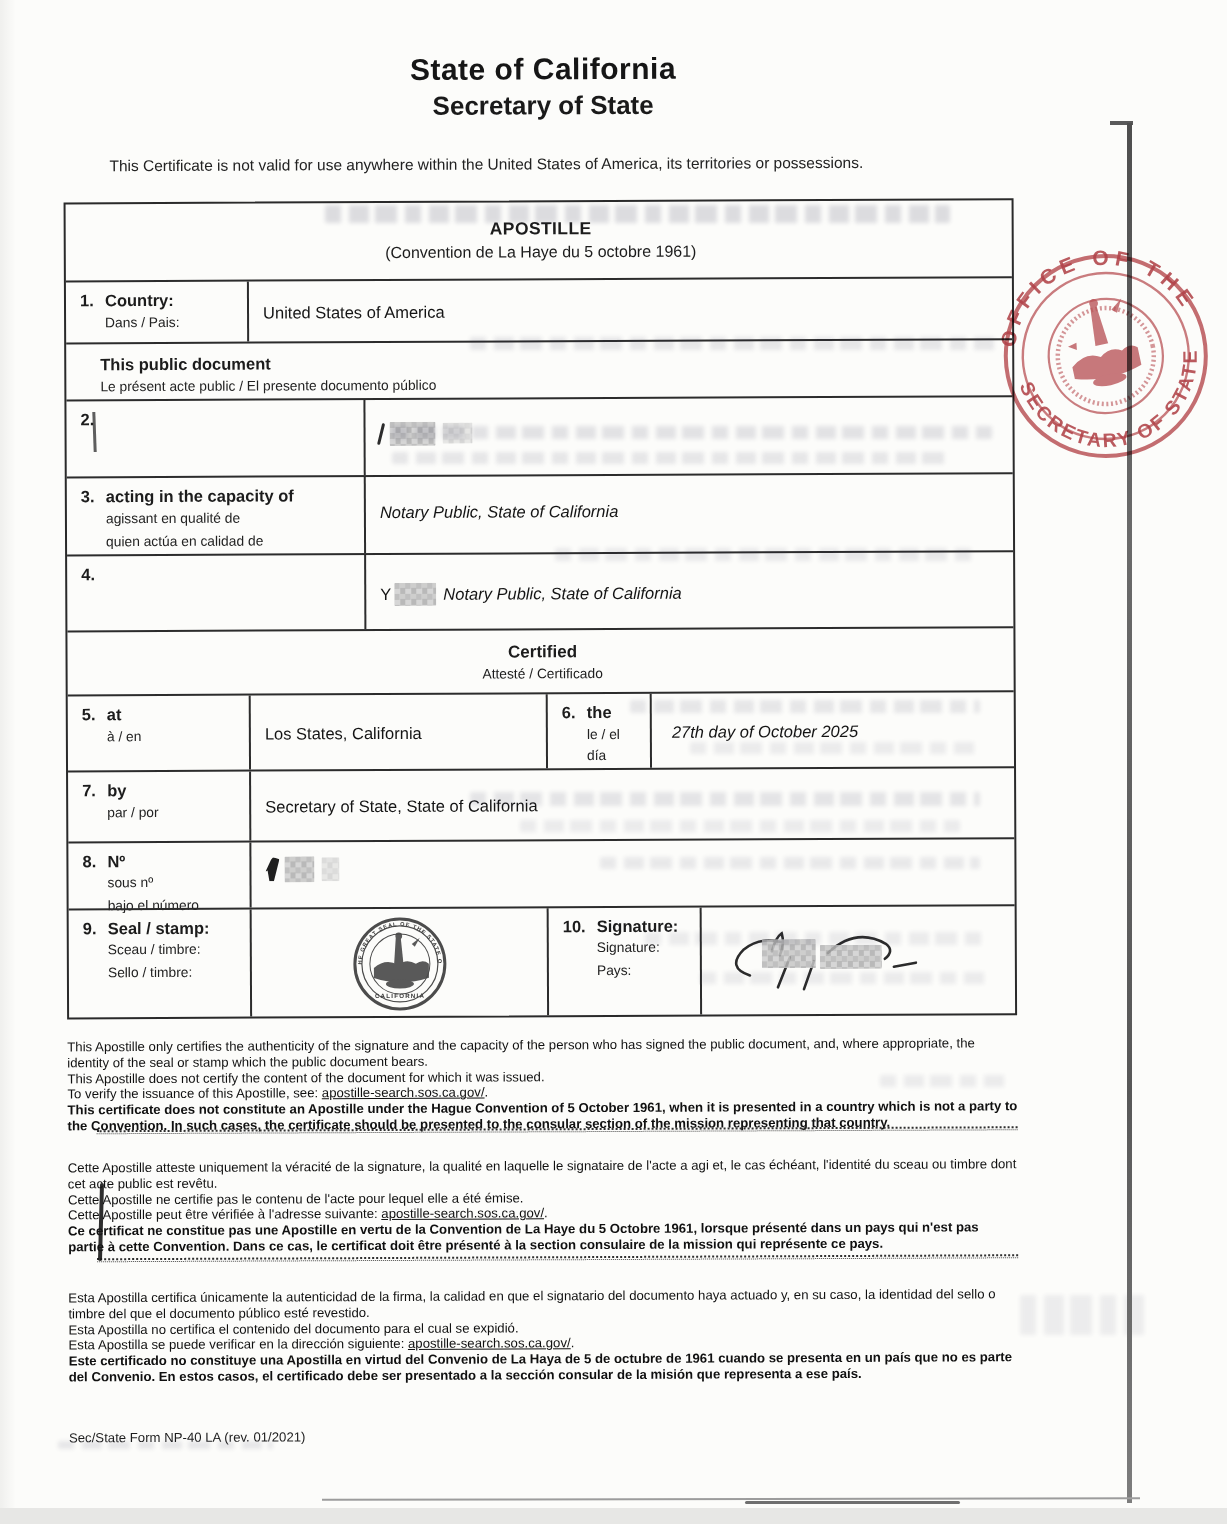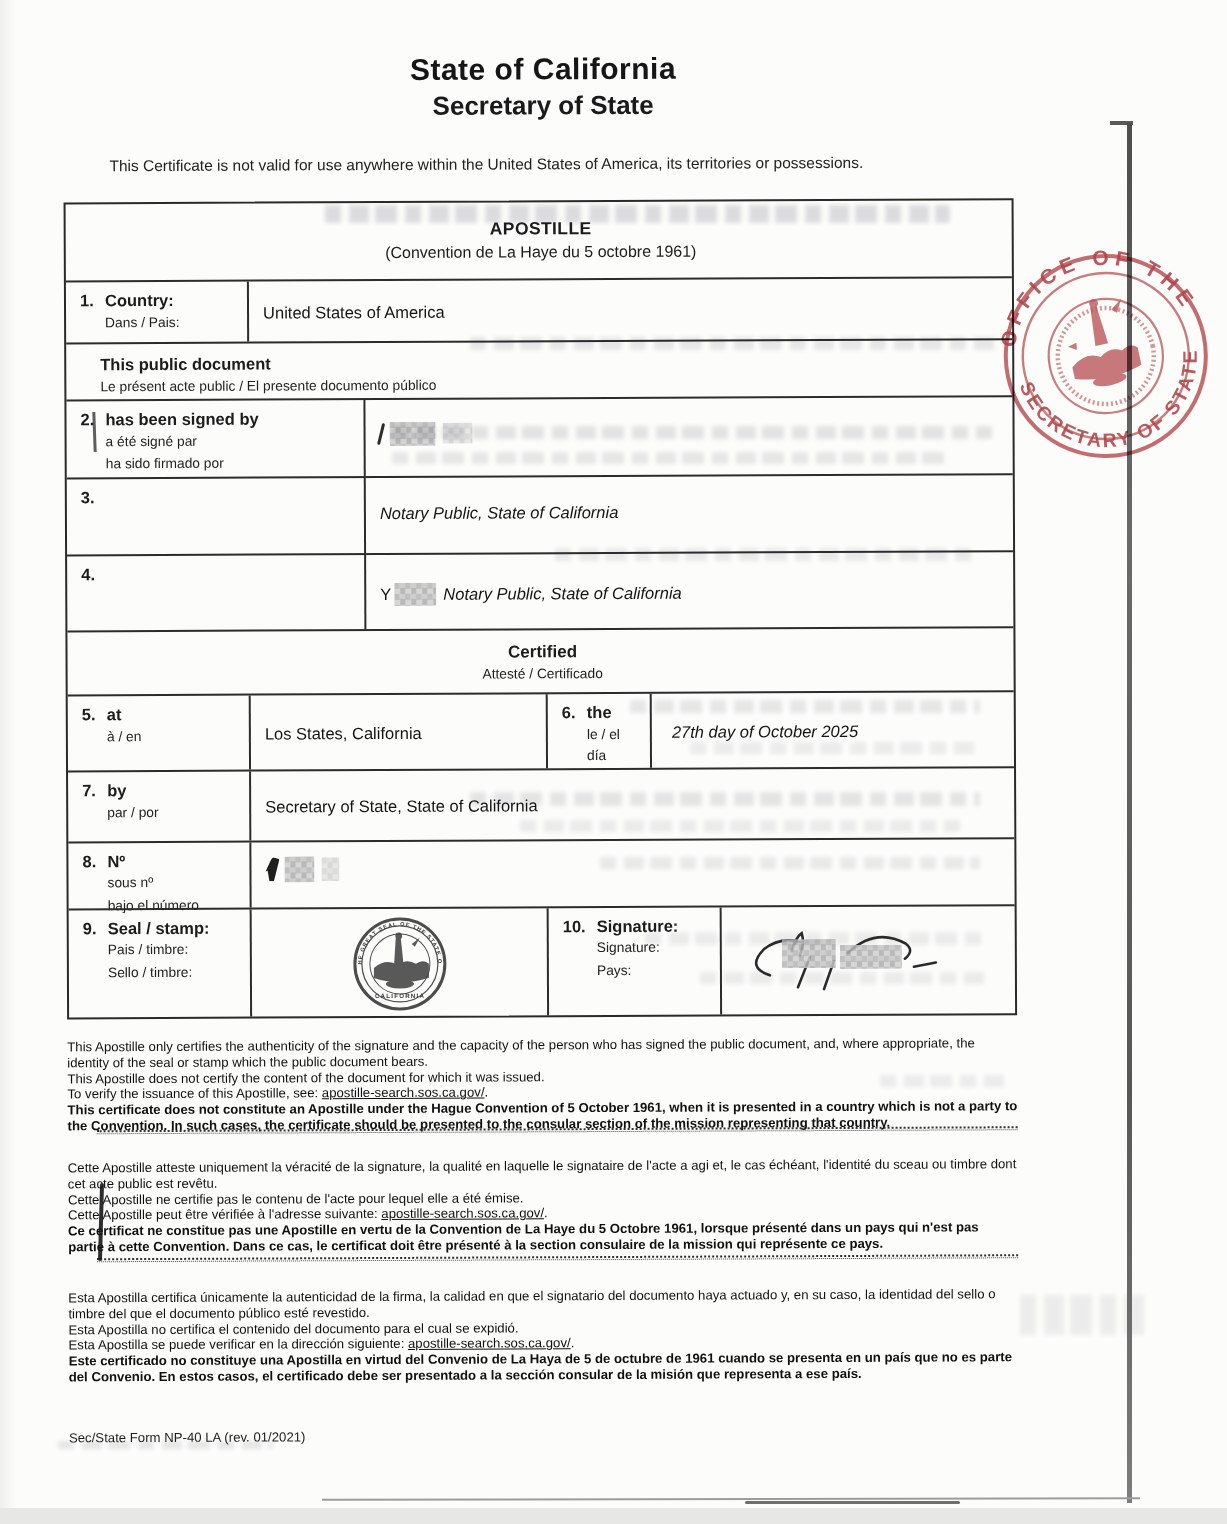--- a/index.html
+++ b/index.html
@@ -21,21 +21,21 @@
   .cell { position:relative; padding:8px 10px 6px 14px; }
   .cell + .cell { border-left:2px solid #2c2c2c; }
   .grow { flex:1; }
   .vcell { display:flex; align-items:center; }
   .center { text-align:center; }
 
   .r-head { height:77px; } .r1 { height:62px; } .r-pub { height:57px; }
   .r2 { height:78px; } .r3 { height:78px; } .r4 { height:76px; }
   .r-cert { height:65px; } .r56 { height:76px; } .r7 { height:71px; }
   .r8 { height:67px; } .r910 { height:110px; }
-  .w181 { width:181px; } .w297 { width:297px; } .w104 { width:104px; } .w173 { width:173px; }
+  .w181 { width:181px; } .w297 { width:297px; } .w104 { width:104px; } .w173 { width:153px; }
 
   .ap-title { font-size:17.5px; font-weight:bold; margin-top:8px; letter-spacing:.4px; }
   .ap-sub { font-size:16px; margin-top:4px; }
   .cert-title { font-size:17px; font-weight:bold; margin-top:4px; }
   .cert-sub { font-size:13.8px; margin-top:4px; }
 
   .lbl { display:flex; }
   .num { font-weight:bold; font-size:16.5px; min-width:25px; line-height:1.25; }
   .h { font-weight:bold; font-size:16.5px; line-height:1.25; }
   .sub { font-size:13.8px; line-height:1.5; color:#222; margin-top:2px; }
@@ -125,40 +125,40 @@
         <div class="cell grow pub-pad">
           <div class="h">This public document</div>
           <div class="sub">Le présent acte public / El presente documento público</div>
         </div>
       </div>
 
       <div class="row r2">
         <div class="cell w297">
           <div class="lbl">
             <span class="num">2.</span>
-            <div>
-              <div class="h">has been signed by</div>
-              <div class="sub">a été signé par</div>
-              <div class="sub">ha sido firmado por</div>
-            </div>
           </div>
         </div>
         <div class="cell grow">
           <div class="redact-cluster" style="margin-top:14px;">
             <div class="part-glyph"></div>
             <div class="mz" style="width:46px; height:24px;"></div>
             <div class="mz light" style="width:30px; height:21px;"></div>
           </div>
         </div>
       </div>
 
       <div class="row r3">
         <div class="cell w297">
           <div class="lbl">
             <span class="num">3.</span>
+            <div>
+              <div class="h">acting in the capacity of</div>
+              <div class="sub">agissant en qualité de</div>
+              <div class="sub">quien actúa en calidad de</div>
+            </div>
           </div>
         </div>
         <div class="cell grow">
           <span class="val it" style="display:inline-block; margin-top:18px;">Notary Public, State of California</span>
         </div>
       </div>
 
       <div class="row r4">
         <div class="cell w297">
           <div class="lbl">
@@ -242,21 +242,21 @@
           </div>
         </div>
       </div>
 
       <div class="row r910">
         <div class="cell w181">
           <div class="lbl">
             <span class="num">9.</span>
             <div>
               <div class="h">Seal / stamp:</div>
-              <div class="sub">Pais / timbre:</div>
+              <div class="sub">Sceau / timbre:</div>
               <div class="sub">Sello / timbre:</div>
             </div>
           </div>
         </div>
         <div class="cell w297">
           <svg class="grayseal" width="96" height="96" viewBox="0 0 96 96">
             <g stroke="#3d3d3d" fill="none" opacity="0.92">
               <circle cx="48" cy="48" r="45" stroke-width="3"></circle>
               <circle cx="48" cy="48" r="38" stroke-width="1.2"></circle>
               <circle cx="48" cy="48" r="30" stroke-width="1"></circle>

